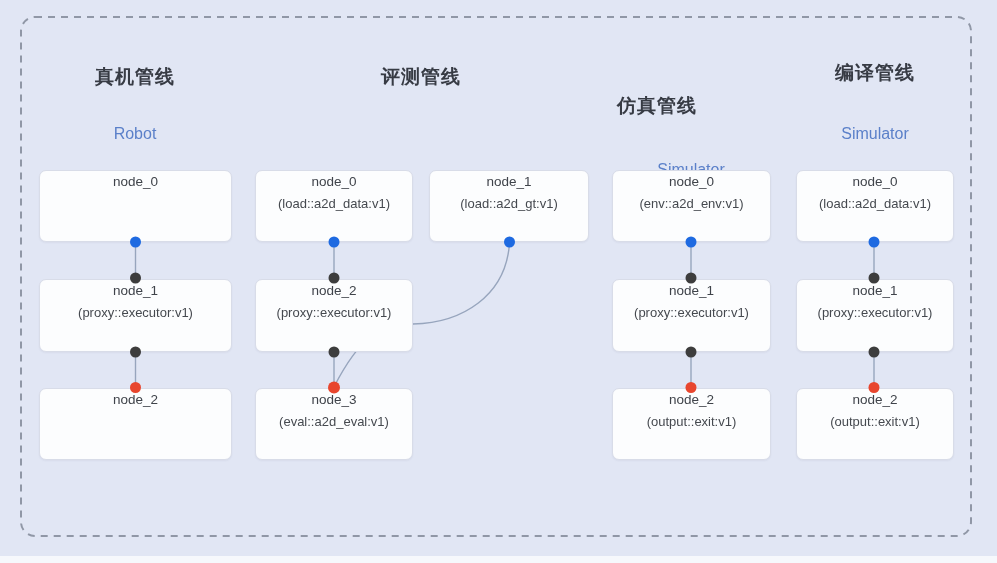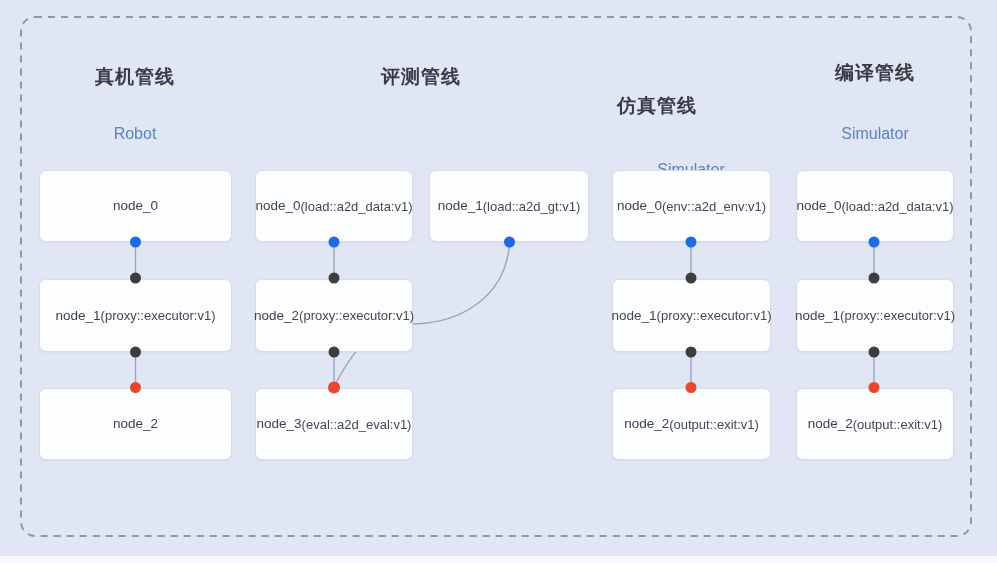--- a/index.html
+++ b/index.html
@@ -32,22 +32,22 @@
     font-size:16px;font-weight:400;
     color:#5b80c9;
   }
   .node{
     position:absolute;z-index:2;
     box-sizing:border-box;
     background:#fcfdfe;
     border:1px solid #d8dce8;
     border-radius:7px;
     box-shadow:0 1px 2px rgba(30,40,80,0.05);
-    display:flex;flex-direction:row;
-    justify-content:center;align-items:center;
+    display:flex;flex-direction:column;
+    align-items:center;
     text-align:center;
   }
   .node-name{
     font-size:13.5px;color:#3f434a;line-height:22px;
   }
   .node-type{
     font-size:13px;color:#45494f;line-height:21px;
   }
   .bottom-strip{
     position:absolute;z-index:4;

